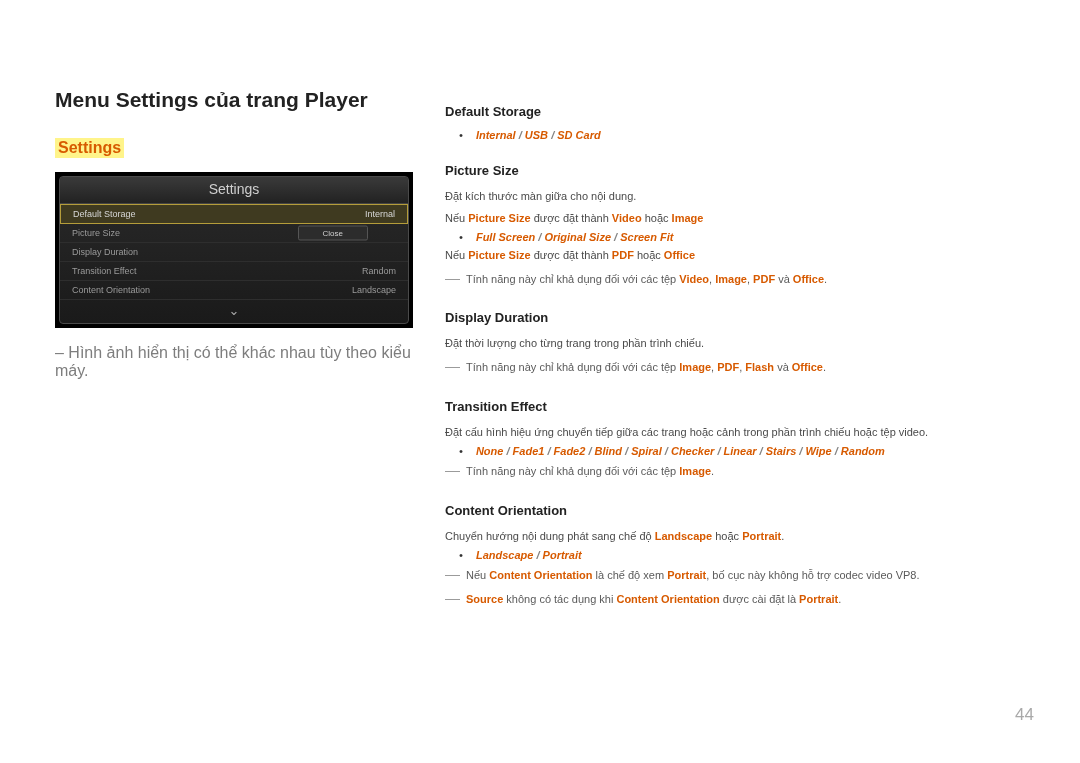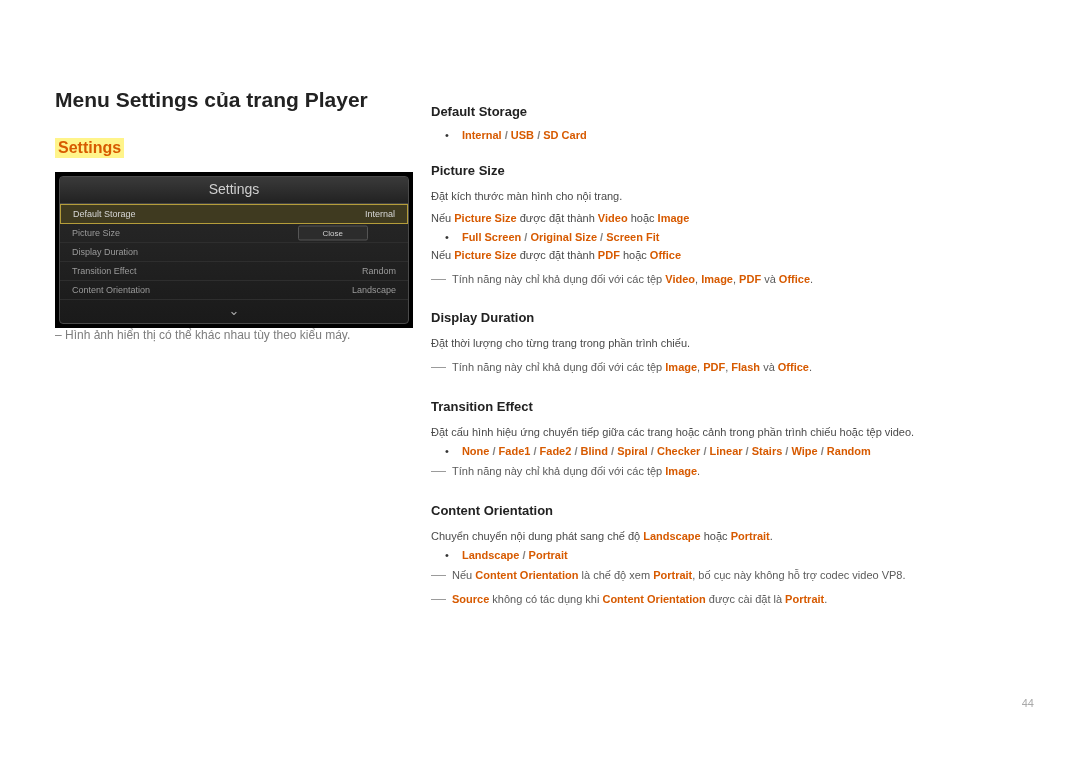--- a/index.html
+++ b/index.html
@@ -7,21 +7,21 @@
     width: 1080px;
     height: 763px;
     background: #fff;
     font-family: Arial, Helvetica, sans-serif;
     color: #333;
     position: relative;
   }
   .page {
     padding: 88px 50px 0 55px;
     display: flex;
-    gap: 16px;
+    gap: 30px;
   }
   .left-col { width: 360px; flex-shrink: 0; }
   .right-col { flex: 1; padding-top: 16px; }
 
   .page-title {
     font-size: 21px;
     font-weight: bold;
     color: #222;
     margin-bottom: 26px;
   }
@@ -92,22 +92,23 @@
     border-radius: 2px;
   }
   .device-chevron {
     text-align: center;
     color: #aaa;
     font-size: 13px;
     padding: 3px 0 5px;
   }
 
   .img-note {
-    font-size: 12px;
+    font-size: 16px;
     color: #7d7d7d;
+    margin-top: 16px;
   }
 
   
   .h3 {
     font-size: 13px;
     font-weight: bold;
     color: #222;
     margin-bottom: 10px;
     margin-top: 0;
   }
@@ -116,20 +117,21 @@
     font-size: 11px;
     color: #4a4a4a;
     line-height: 1.6;
     margin-bottom: 4px;
   }
   .kw { color: #d75a00; font-weight: bold; }
   .bullet-row {
     font-size: 11px;
     margin: 4px 0 4px 14px;
     color: #4a4a4a;
+    font-style: italic;
   }
   .bullet-row::before {
     content: "•";
     color: #333;
     margin-right: 10px;
   }
   .sep { color: #838383; font-weight: bold; }
   .note-line {
     font-size: 11px;
     color: #5a5a5a;
@@ -141,23 +143,23 @@
     color: #9b9b9b;
     font-size: 15px;
     line-height: 14px;
     flex-shrink: 0;
   }
   .note-line .nt { flex: 1; line-height: 1.6; }
 
   .page-number {
     position: absolute;
     right: 46px;
-    bottom: 54px;
+    bottom: 38px;
     color: #a9a9a9;
-    font-size: 11px;
+    font-size: 17px;
   }
 </style>
 </head>
 <body>
 
 <div class="page">
 
   <div class="left-col">
     <div class="page-title">Menu Settings của trang Player</div>
     <div><span class="section-label">Settings</span></div>
@@ -201,21 +203,21 @@
         <span class="kw">Internal</span>
         <span class="sep"> / </span>
         <span class="kw">USB</span>
         <span class="sep"> / </span>
         <span class="kw">SD Card</span>
       </div>
     </section>
 
     <section>
       <div class="h3">Picture Size</div>
-      <div class="p">Đặt kích thước màn hình cho nội trang.</div>
+      <div class="p">Đặt kích thước màn giữa cho nội dung.</div>
       <div class="p">
         <span>Nếu </span><span class="kw">Picture Size</span><span> được đặt thành </span><span class="kw">Video</span><span> hoặc </span><span class="kw">Image</span>
       </div>
       <div class="bullet-row">
         <span class="kw">Full Screen</span>
         <span class="sep"> / </span>
         <span class="kw">Original Size</span>
         <span class="sep"> / </span>
         <span class="kw">Screen Fit</span>
       </div>
@@ -251,21 +253,21 @@
         <span class="dash">―</span>
         <span class="nt">
           <span>Tính năng này chỉ khả dụng đối với các tệp </span><span class="kw">Image</span><span>.</span>
         </span>
       </div>
     </section>
 
     <section>
       <div class="h3">Content Orientation</div>
       <div class="p">
-        <span>Chuyển chuyển nội dung phát sang chế độ </span><span class="kw">Landscape</span><span> hoặc </span><span class="kw">Portrait</span><span>.</span>
+        <span>Chuyển hướng nội dung phát sang chế độ </span><span class="kw">Landscape</span><span> hoặc </span><span class="kw">Portrait</span><span>.</span>
       </div>
       <div class="bullet-row">
         <span class="kw">Landscape</span>
         <span class="sep"> / </span>
         <span class="kw">Portrait</span>
       </div>
       <div class="note-line">
         <span class="dash">―</span>
         <span class="nt">
           <span>Nếu </span><span class="kw">Content Orientation</span><span> là chế độ xem </span><span class="kw">Portrait</span><span>, bố cục này không hỗ trợ codec video VP8.</span>

